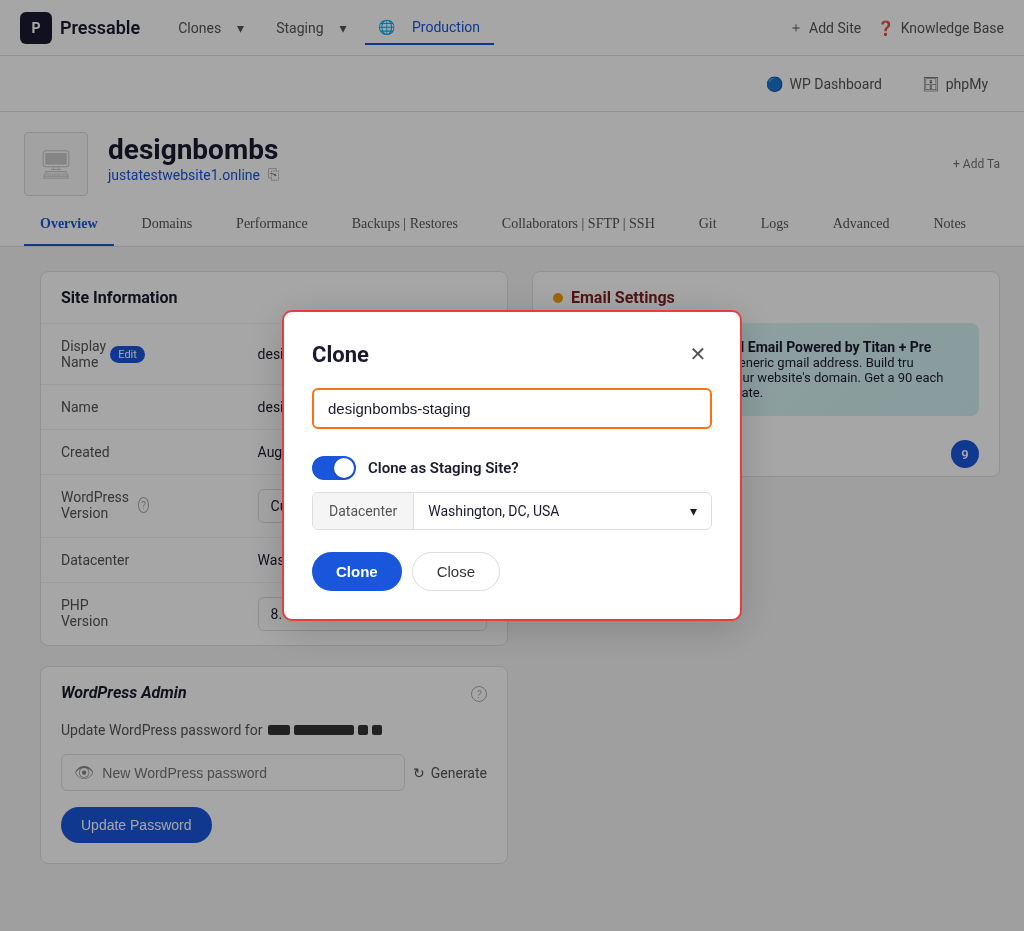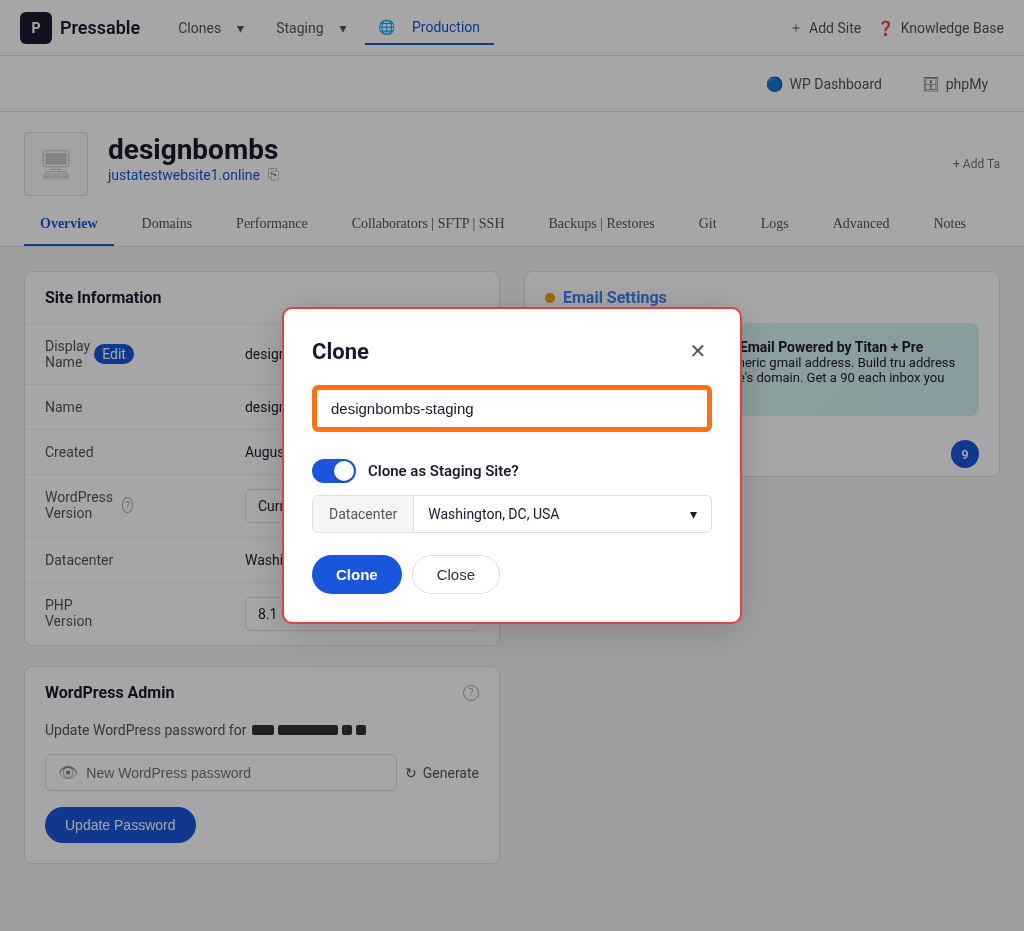--- a/index.html
+++ b/index.html
@@ -175,20 +175,21 @@
     }
 
     
     .main-content {
       padding: 24px;
       display: grid;
       grid-template-columns: 1fr 1fr;
       gap: 24px;
       max-height: calc(931px - 56px - 56px - 100px - 48px);
       overflow: hidden;
+      margin-left: 16px;
     }
 
     .card {
       background: #fff;
       border-radius: 8px;
       border: 1px solid #e0e0e0;
       overflow: hidden;
     }
     .card-title {
       font-size: 16px;
@@ -213,21 +214,21 @@
       display: flex;
       align-items: center;
       gap: 6px;
     }
     .info-table td:last-child {
       color: #1a1a2e;
     }
     .edit-badge {
       background: #1a56db;
       color: white;
-      font-size: 14px;
+      font-size: 11px;
       padding: 2px 8px;
       border-radius: 20px;
       cursor: pointer;
     }
     .select-field {
       display: flex;
       align-items: center;
       justify-content: space-between;
       border: 1px solid #ddd;
       border-radius: 6px;
@@ -237,23 +238,24 @@
       background: white;
       min-width: 200px;
     }
 
     
     .wp-admin-card {
       margin-top: 0;
     }
     .wp-card-header {
       display: flex;
-      align-items: center;
+      align-items: flex-end;
       justify-content: space-between;
       padding: 16px 20px;
+      font-style: italic;
     }
     .wp-card-title {
       font-size: 16px;
       font-weight: 700;
       color: #1a1a2e;
     }
     .password-row {
       padding: 4px 20px 16px;
       font-size: 14px;
       color: #555;
@@ -319,21 +321,21 @@
       border-radius: 8px;
       border: 1px solid #e0e0e0;
     }
     .email-card-title {
       display: flex;
       align-items: center;
       gap: 8px;
       padding: 16px 20px;
       font-size: 16px;
       font-weight: 700;
-      color: #3b82f6;
+      color: #7f1d1d;
     }
     .email-dot {
       width: 10px;
       height: 10px;
       background: #f59e0b;
       border-radius: 50%;
     }
     .titan-promo {
       background: linear-gradient(135deg, #e0f7f7, #d0f0f0);
       margin: 0 20px 16px;
@@ -421,21 +423,21 @@
       display: flex;
       align-items: center;
       justify-content: center;
       cursor: pointer;
       color: #555;
       font-size: 20px;
       border-radius: 4px;
     }
     .modal-input {
       width: 100%;
-      border: 5px solid #f97316;
+      border: 2px solid #f97316;
       border-radius: 6px;
       padding: 10px 14px;
       font-size: 15px;
       color: #1a1a2e;
       margin-bottom: 27px;
       outline: none;
     }
     .toggle-row {
       display: flex;
       align-items: center;
@@ -595,22 +597,22 @@
     </div>
     <div class="add-tag-btn">
       <span>+ Add Ta</span>
     </div>
   </div>
 
   <div class="tabs-bar">
     <div class="tab-item active">Overview</div>
     <div class="tab-item">Domains</div>
     <div class="tab-item">Performance</div>
+    <div class="tab-item">Backups | Restores</div>
     <div class="tab-item">Collaborators | SFTP | SSH</div>
-    <div class="tab-item">Backups | Restores</div>
     <div class="tab-item">Git</div>
     <div class="tab-item">Logs</div>
     <div class="tab-item">Advanced</div>
     <div class="tab-item">Notes</div>
   </div>
 </div>
 
 <div class="main-content">
 
   <div>

